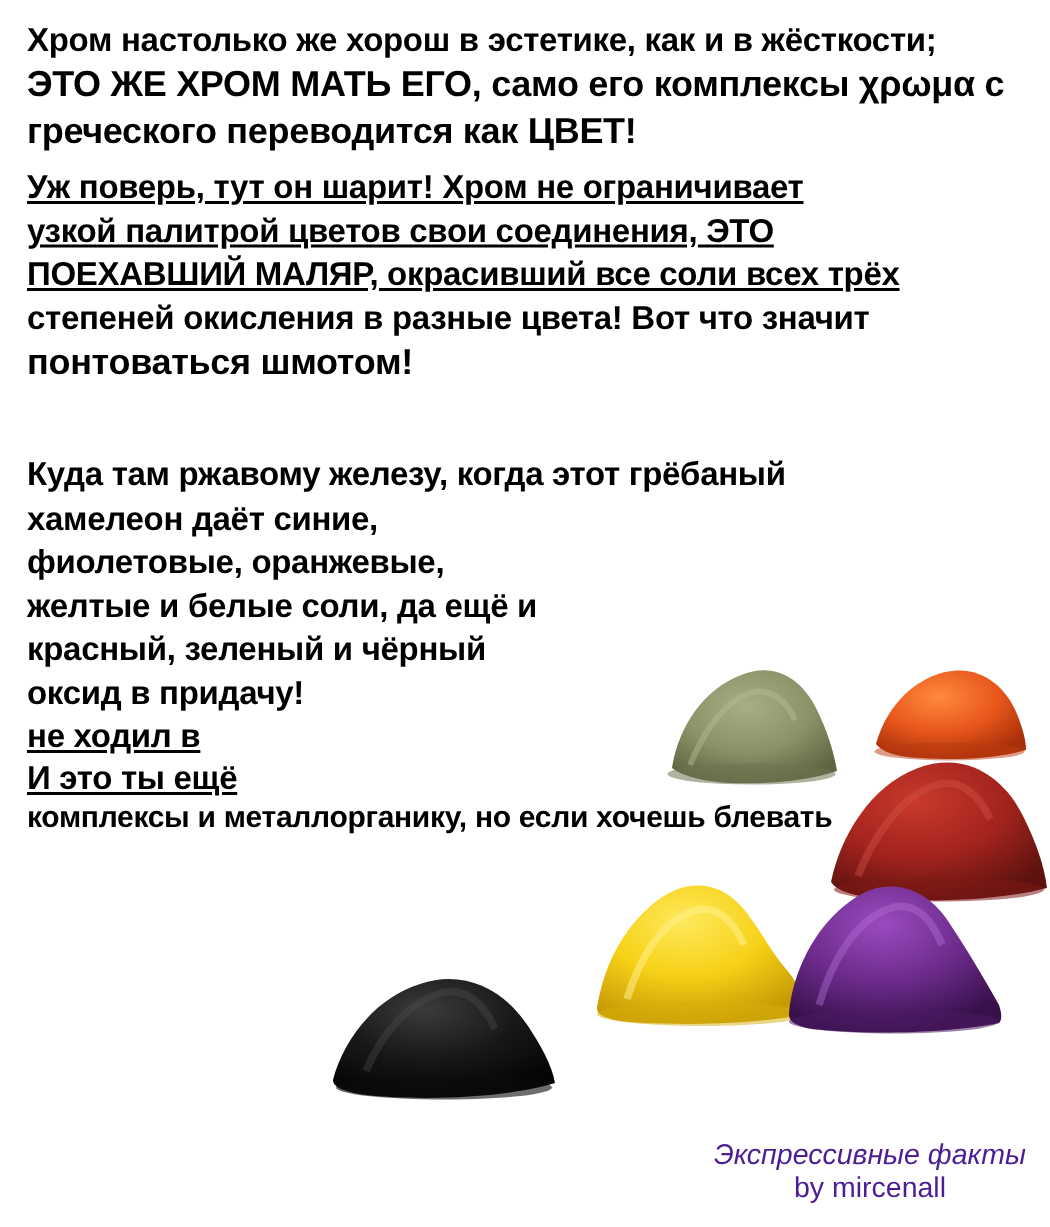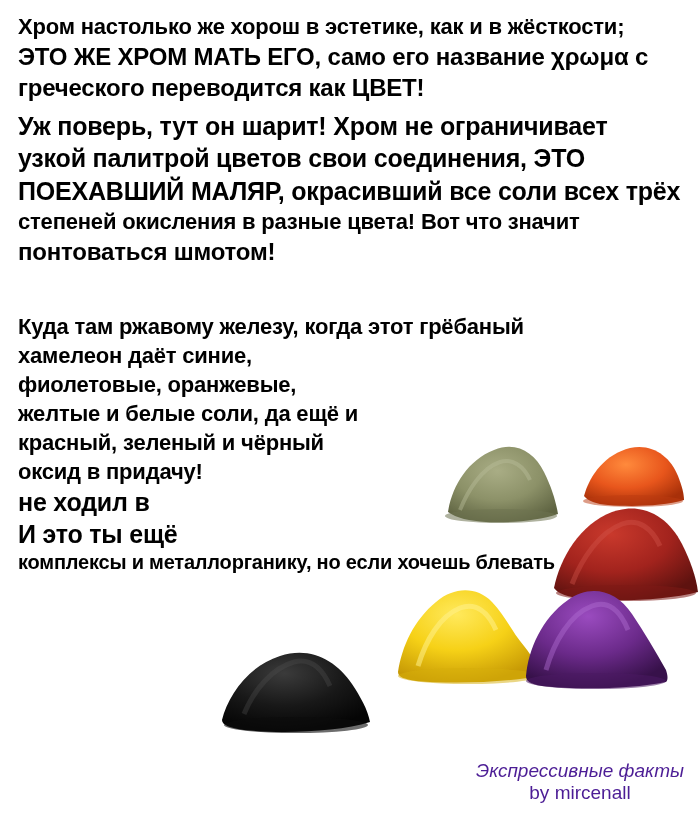--- a/index.html
+++ b/index.html
@@ -34,21 +34,21 @@
   }
 
   .line {
     font-weight: 700;
     line-height: 1.14;
     letter-spacing: -0.2px;
     white-space: nowrap;
   }
   .s26 { font-size: 24px; }
   .s24 { font-size: 22px; }
-  .s22 { font-size: 25px; }
+  .s22 { font-size: 22px; text-decoration: underline; }
   .s21 { font-size: 20px; }
 
   .blk1 .line { margin-bottom: 4px; }
   .blk2 { margin-top: 10px; }
   .blk2 .line { margin-bottom: 4px; }
 
   .gap { height: 44px; }
 
   .blk3 .line { margin-bottom: 4px; }
   .blk4 .line { margin-bottom: 3px; }
@@ -173,21 +173,21 @@
         <path d="M26,74 C36,50 54,28 76,22 C92,18 104,28 112,46" fill="none" stroke="#4f4f4f" stroke-width="5" opacity="0.35"></path>
         <ellipse cx="78" cy="85" rx="72" ry="8" fill="#0b0b0b" opacity="0.6"></ellipse>
       </svg>
     </div>
   </div>
 
   <div class="text-layer">
 
     <div class="blk1">
       <div class="line s24">Хром настолько же хорош в эстетике, как и в жёсткости;</div>
-      <div class="line s26">ЭТО ЖЕ ХРОМ МАТЬ ЕГО, само его название χρωμα с</div>
+      <div class="line s26">ЭТО ЖЕ ХРОМ МАТЬ ЕГО, само его комплексы χρωμα с</div>
       <div class="line s26"> греческого переводится как ЦВЕТ!</div>
     </div>
 
     <div class="blk2">
       <div class="line s22">Уж поверь, тут он шарит! Хром не ограничивает</div>
       <div class="line s22">узкой палитрой цветов свои соединения, ЭТО</div>
       <div class="line s22">ПОЕХАВШИЙ МАЛЯР, окрасивший все соли всех трёх</div>
       <div class="line s24">степеней окисления в разные цвета! Вот что значит</div>
       <div class="line s26">понтоваться шмотом!</div>
     </div>

